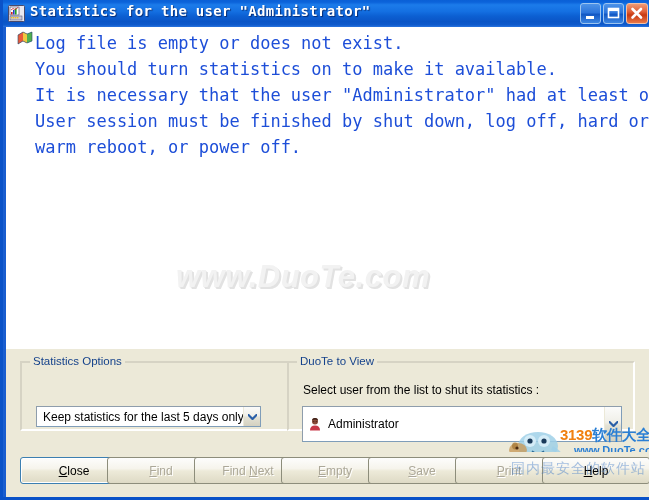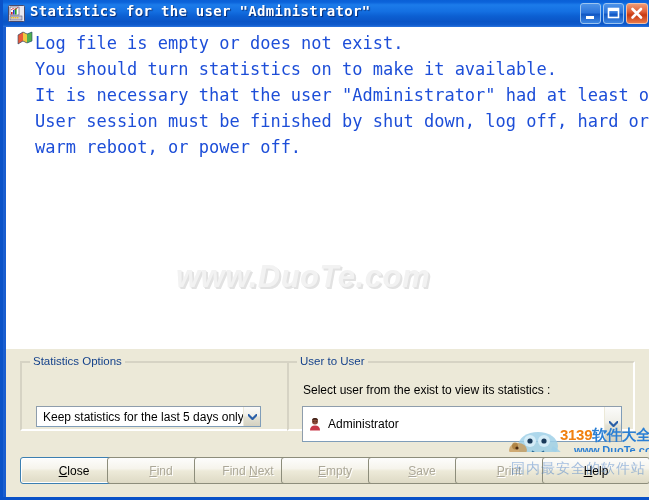--- a/index.html
+++ b/index.html
@@ -334,23 +334,23 @@
         <span class="combo-arrow">
           <svg width="9" height="6" viewBox="0 0 9 6">
             <path d="M0.5 1 L4.5 5 L8.5 1" fill="none" stroke="#2A5FA8" stroke-width="2.2" stroke-linecap="square"></path>
           </svg>
         </span>
       </div>
     </div>
 
     <div class="groupbox" id="gb-user">
       <div class="groupbox-inner"></div>
-      <span class="gb-title">User to User</span>
-
-      <div id="user-label">Select user from the exist to view its statistics :</div>
+      <span class="gb-title">DuoTe to View</span>
+
+      <div id="user-label">Select user from the list to shut its statistics :</div>
 
       <div class="combo" id="combo-user">
         <span id="user-icon">
           <svg width="14" height="14" viewBox="0 0 14 14">
             <ellipse cx="7" cy="4.3" rx="3" ry="3.2" fill="#8A4A38"></ellipse>
             <path d="M4 4.2 Q4 1 7 1 Q10 1 10 4.2 Q10 2.6 7 2.6 Q4 2.6 4 4.2Z" fill="#3A2018"></path>
             <path d="M2 13.5 Q2 8.5 7 8.5 Q12 8.5 12 13.5 Z" fill="#C83848"></path>
             <ellipse cx="5.8" cy="4.6" rx="0.45" ry="0.55" fill="#201010"></ellipse>
             <ellipse cx="8.2" cy="4.6" rx="0.45" ry="0.55" fill="#201010"></ellipse>
           </svg>

